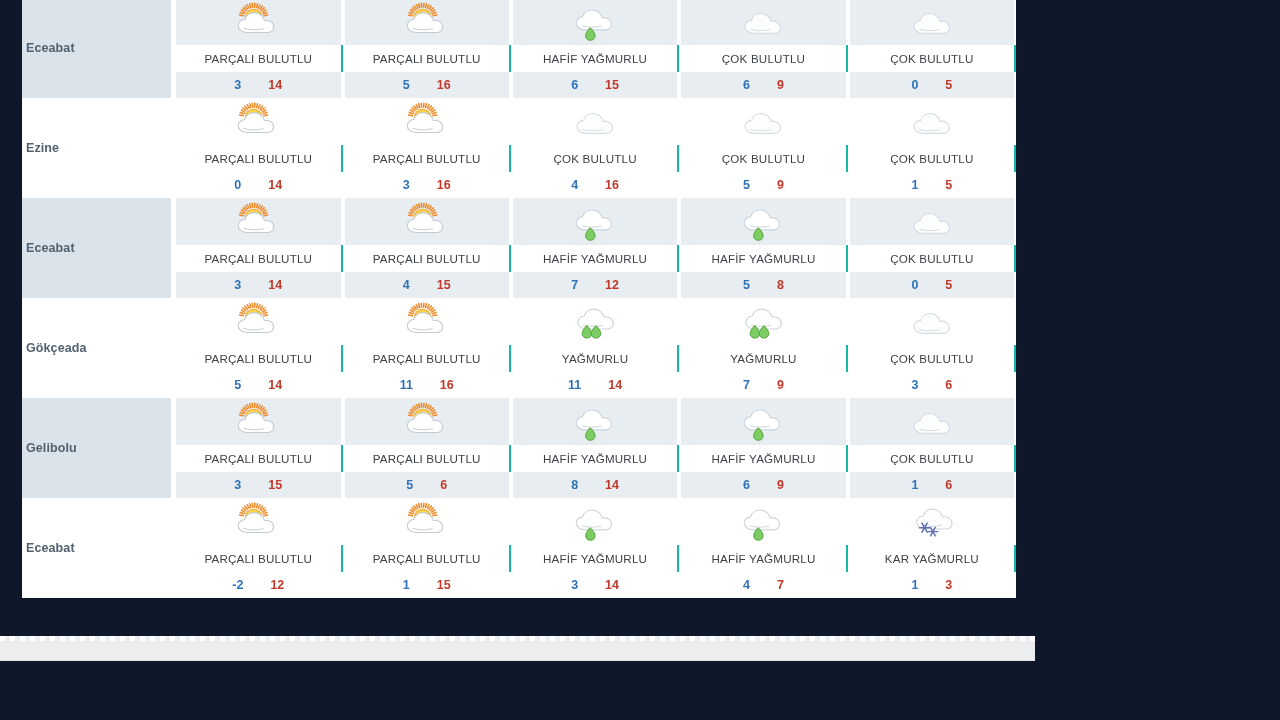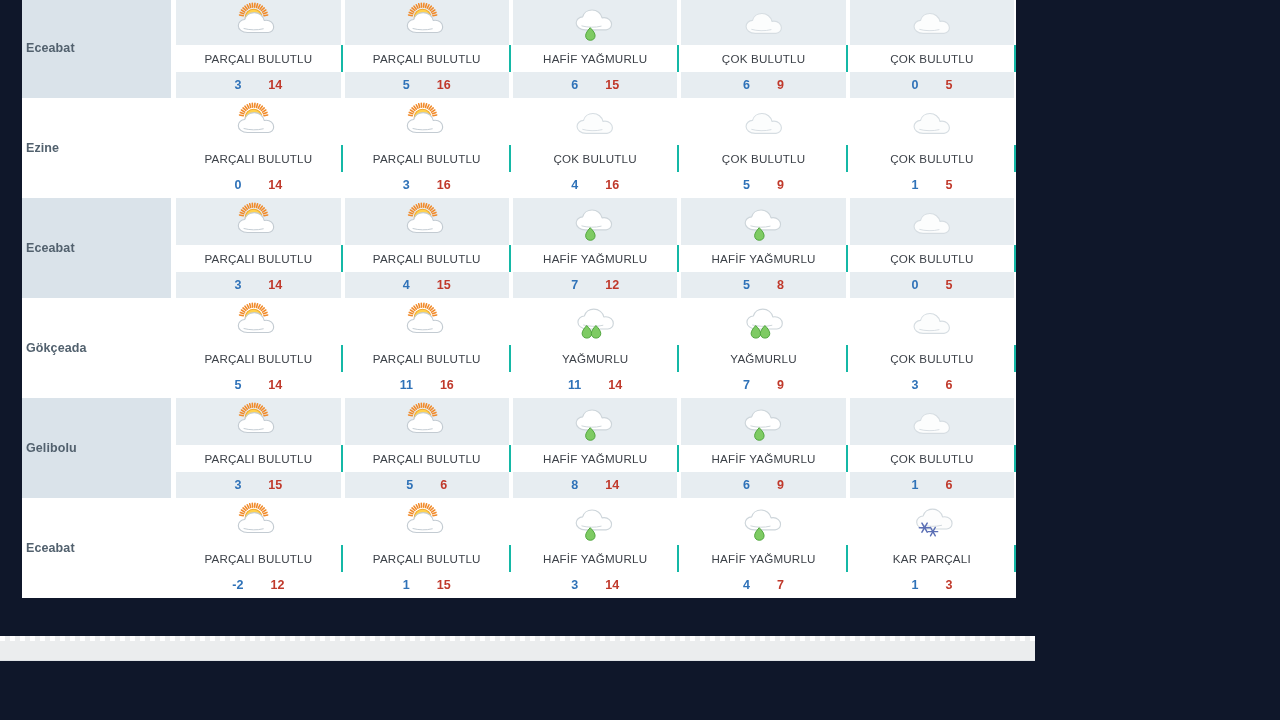--- a/index.html
+++ b/index.html
@@ -896,21 +896,21 @@
                   <circle cx="0" cy="0" r="1.1" fill="#5b6fb5" stroke="none"></circle>
                 </g>
                 <g transform="translate(33,35) scale(0.92)" stroke="#5b6fb5" stroke-width="1.7" stroke-linecap="round">
                   <line x1="-6.00" y1="0.00" x2="6.00" y2="0.00"></line>
                   <line x1="-3.00" y1="-5.20" x2="3.00" y2="5.20"></line>
                   <line x1="3.00" y1="-5.20" x2="-3.00" y2="5.20"></line>
                   <circle cx="0" cy="0" r="1.1" fill="#5b6fb5" stroke="none"></circle>
                 </g>
               </svg>
             </div>
-            <div class="band-cond">KAR PARÇALI</div>
+            <div class="band-cond">KAR YAĞMURLU</div>
             <div class="band-temp">
               <span class="t-min">1</span>
               <span class="t-max">3</span>
             </div>
           </td>
         </tr>
       </tbody>
   </table>
 
   <div id="footer-strip">

